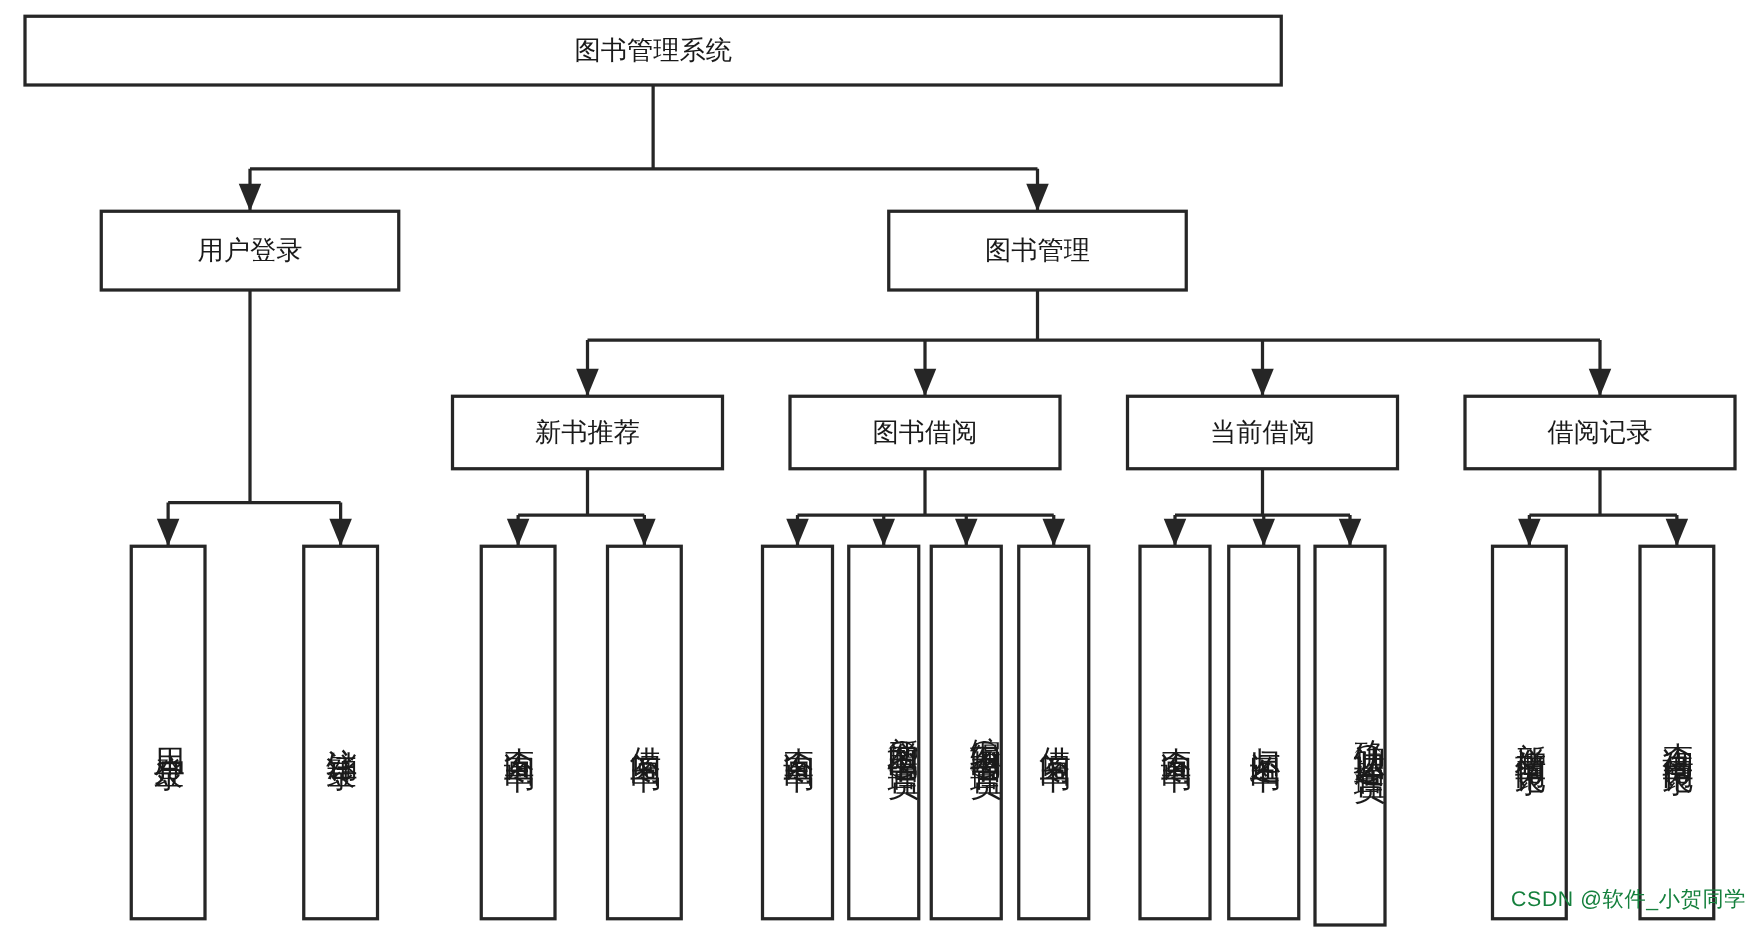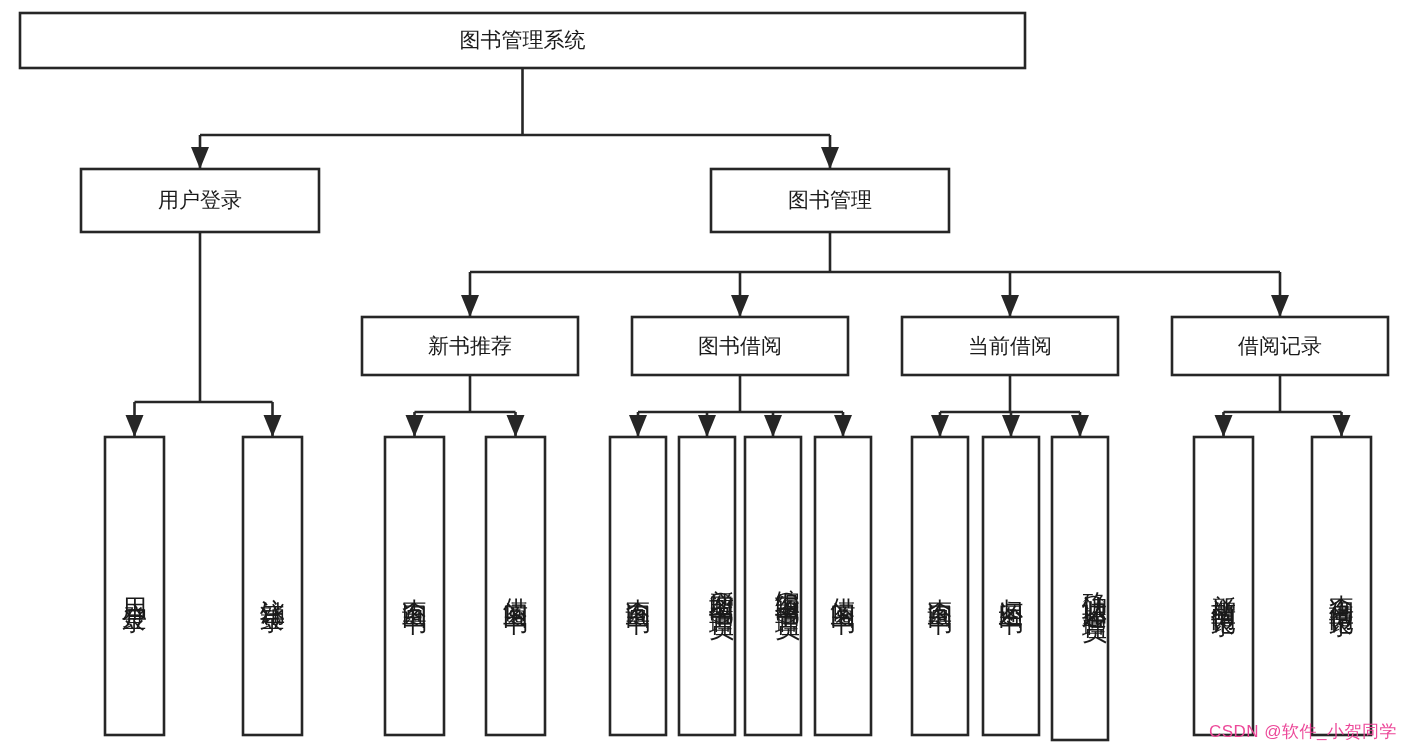--- a/index.html
+++ b/index.html
@@ -63,24 +63,24 @@
     justify-content: center;
     white-space: nowrap;
     pointer-events: none;
   }
   .leaf-label.center-text {
     align-items: center;
   }
   .watermark {
     position: absolute;
     right: 8px;
-    bottom: 4px;
+    bottom: 16px;
     font-family: "Liberation Sans", "DejaVu Sans", sans-serif;
     font-size: 17px;
-    color: #ec4899;
+    color: #15803d;
     letter-spacing: 0.5px;
     white-space: nowrap;
   }
 </style>
 </head>
 <body>
 
 <div id="diagram-root">
 
   <svg class="diagram-canvas" viewBox="0 0 1405 747">

